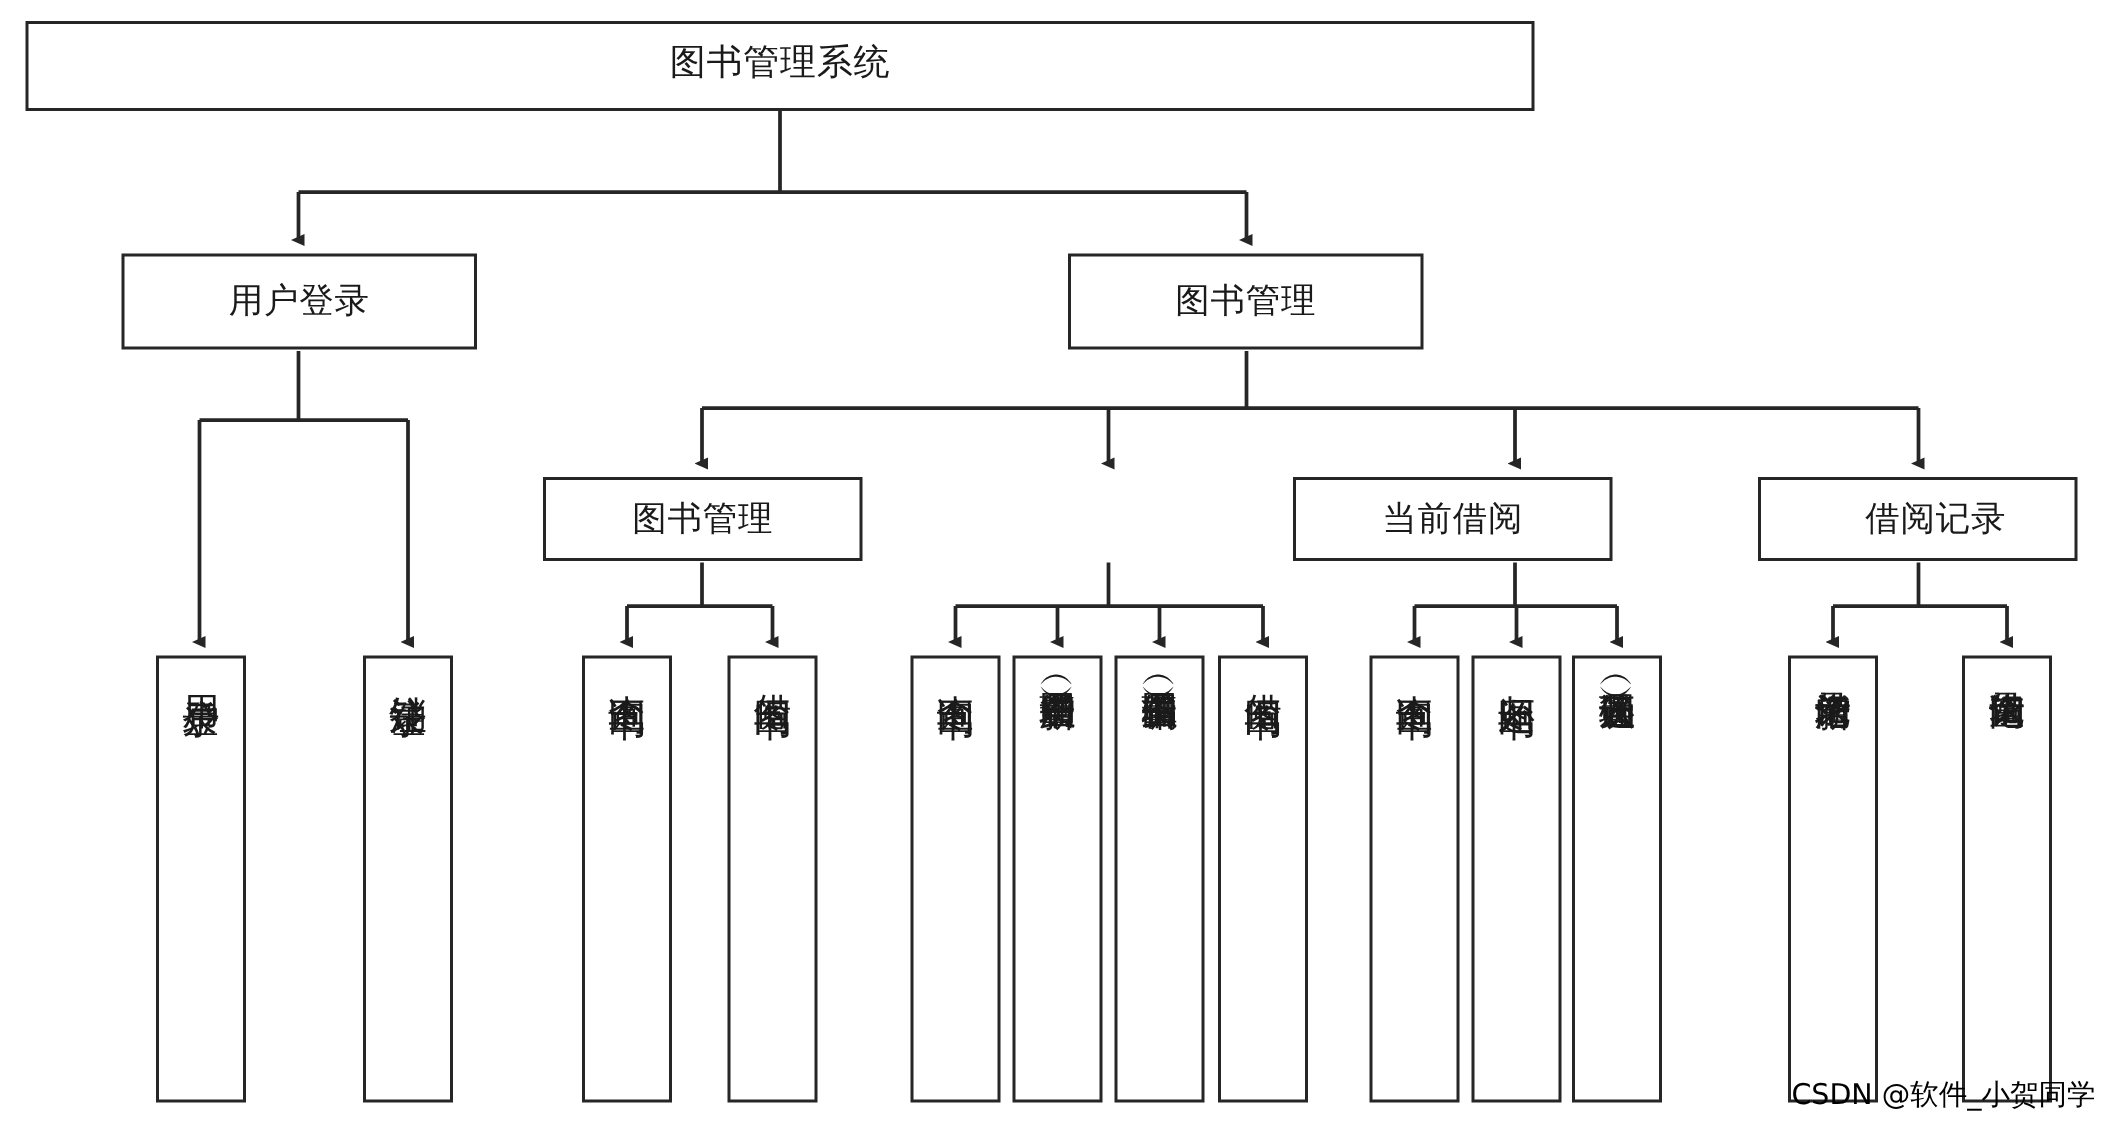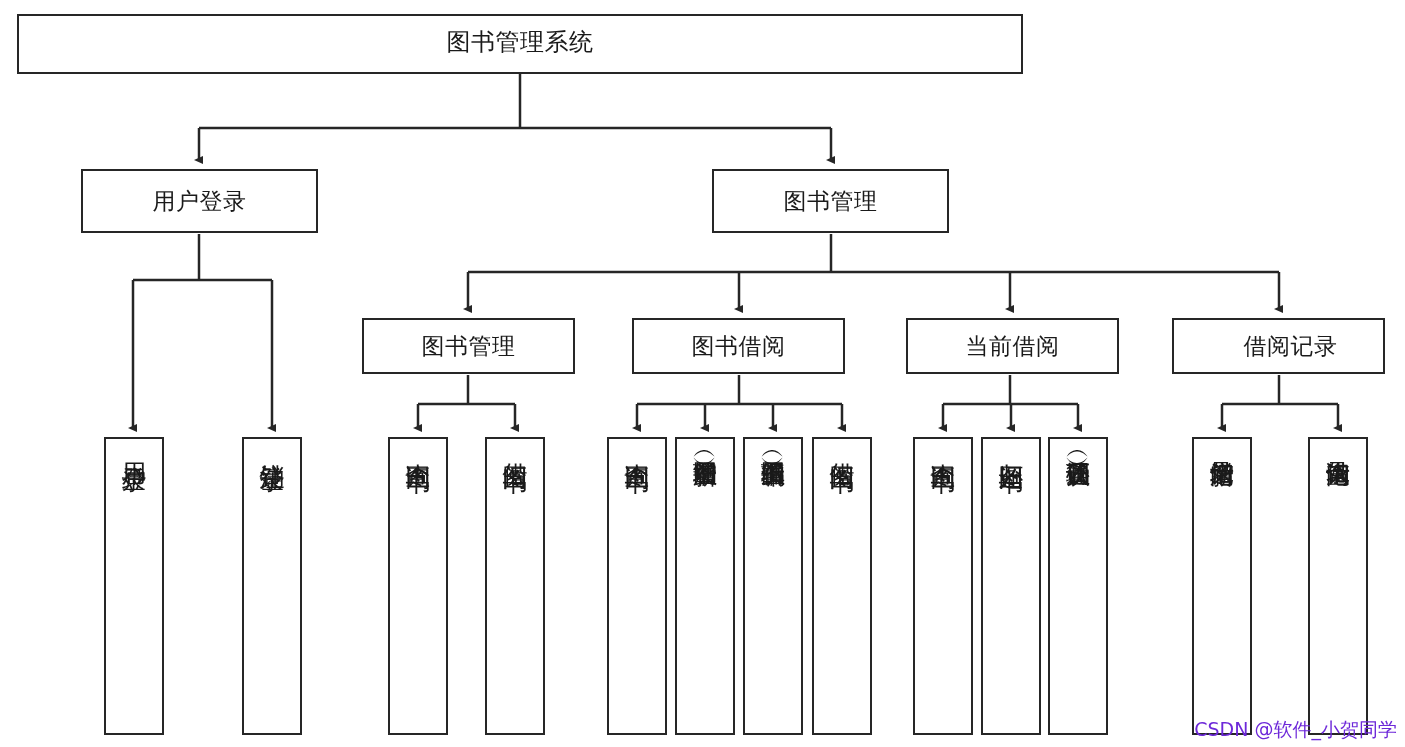--- a/index.html
+++ b/index.html
@@ -65,21 +65,21 @@
   }
   .node.vert.tight .label {
     font-size: 24px;
     letter-spacing: 0px;
   }
   .watermark {
     position: absolute;
     right: 8px;
     bottom: 4px;
     font-size: 19px;
-    color: #6d28d9;
+    color: #000000;
     white-space: nowrap;
     font-family: "DejaVu Sans", "Liberation Sans", sans-serif;
   }
 </style>
 </head>
 <body>
 
 <div id="canvas">
 
   <svg class="wires" viewBox="0 0 1405 747" xmlns="http://www.w3.org/2000/svg">
@@ -141,25 +141,22 @@
   </div>
 
   <div class="node horiz" style="left:712px; top:169px; width:237px; height:64px;">
     <span class="label">图书管理</span>
   </div>
 
   <div class="node horiz" style="left:362px; top:318px; width:213px; height:56px;">
     <span class="label">图书管理</span>
   </div>
 
-  <div class="node horiz" style="left:632px; top:318px; width:213px; height:56px;">
-    <span class="label">图书借阅</span>
-  </div>
-
-  <div class="node horiz" style="left:906px; top:318px; width:213px; height:56px;">
+
+  <div class="node horiz" style="left:862px; top:318px; width:213px; height:56px;">
     <span class="label">当前借阅</span>
   </div>
 
   <div class="node horiz" style="left:1172px; top:318px; width:213px; height:56px;padding-left:24px;">
     <span class="label">借阅记录</span>
   </div>
 
   <div class="node vert" style="left:104px; top:437px; width:60px; height:298px;">
     <span class="label">用户登录</span>
   </div>

